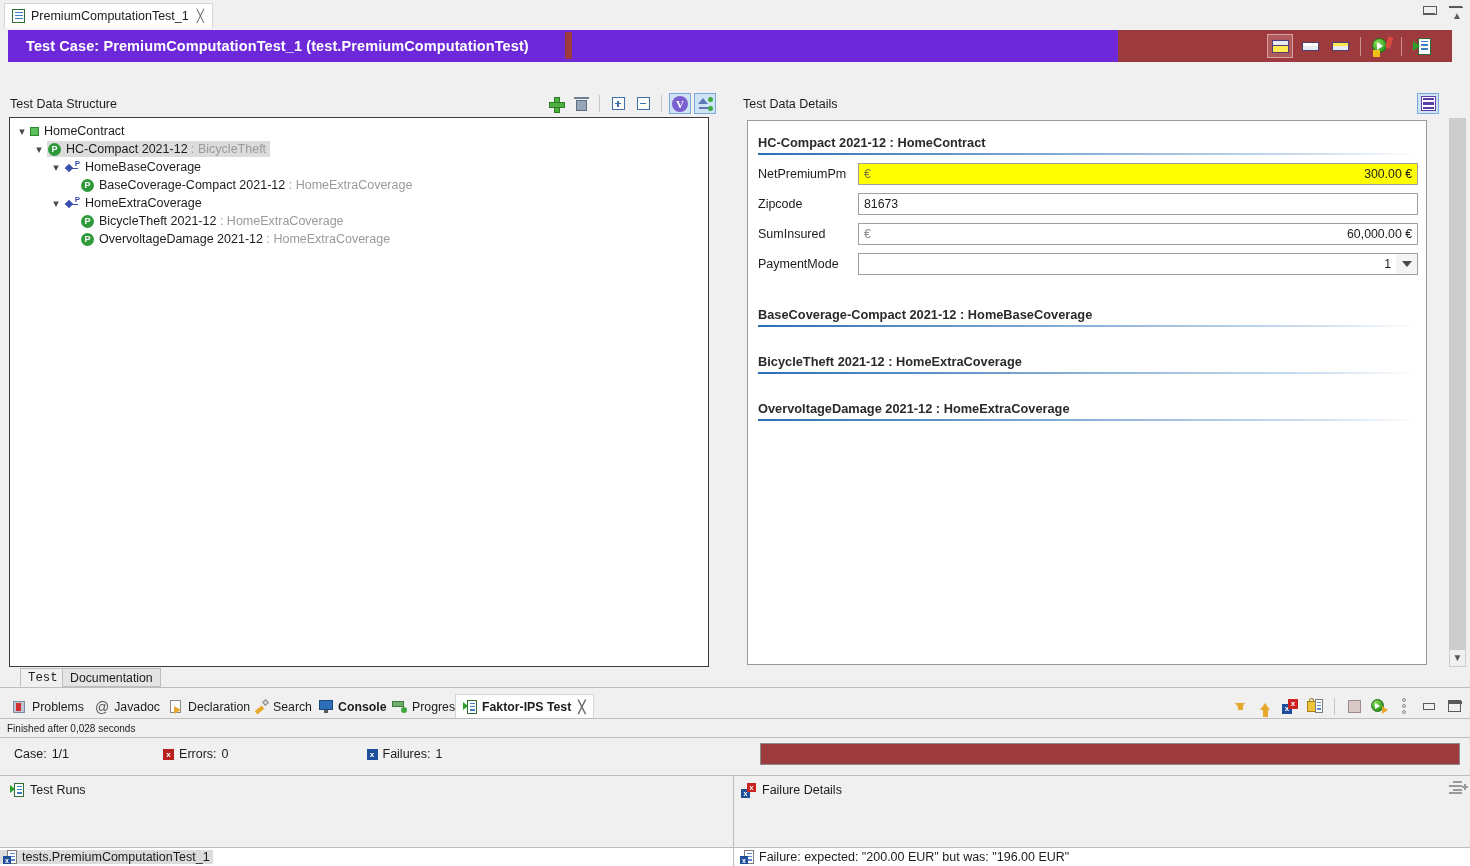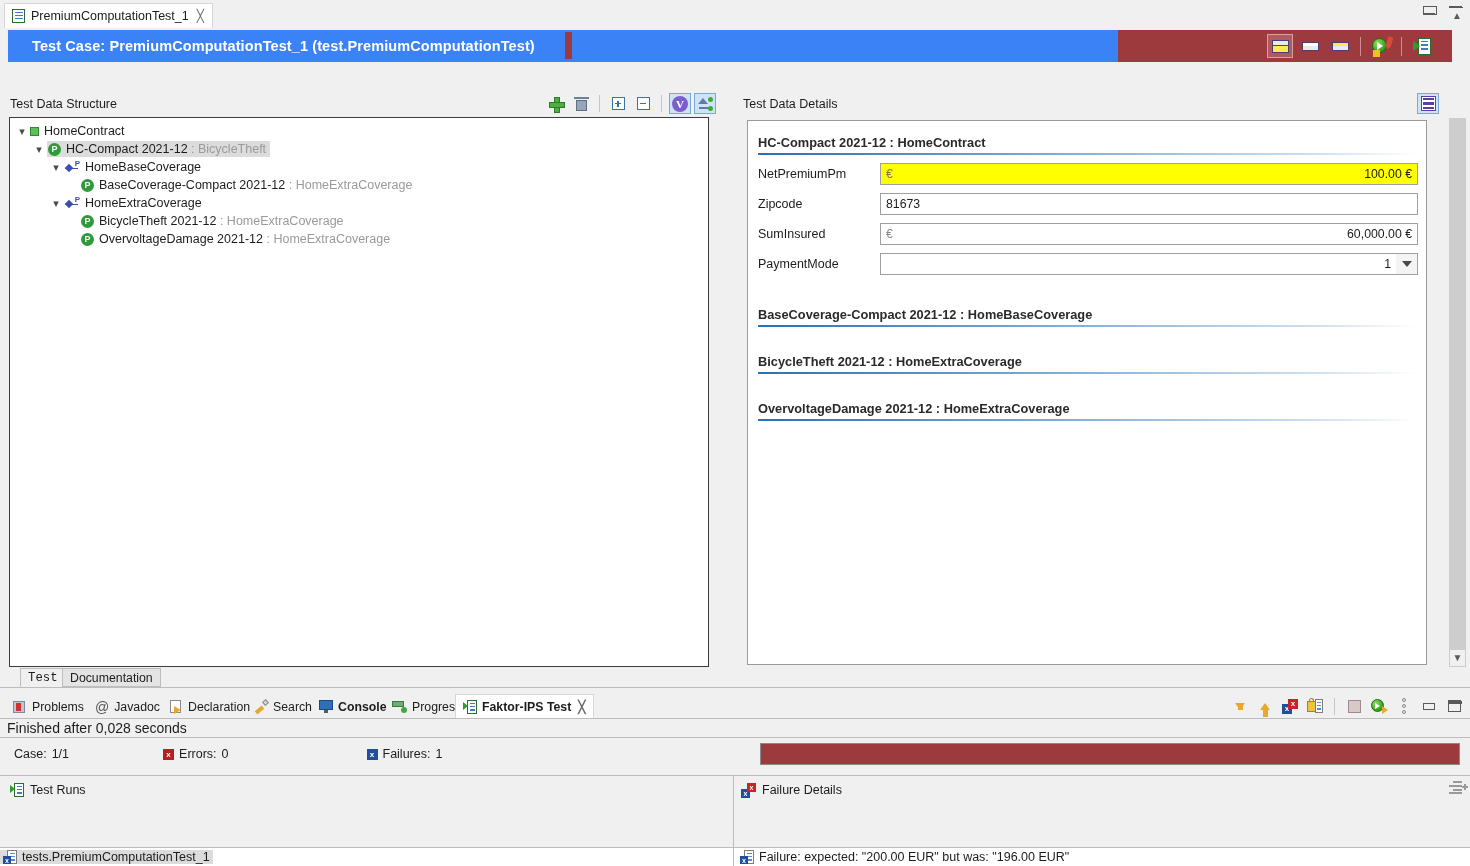--- a/index.html
+++ b/index.html
@@ -31,23 +31,23 @@
   .win-btns { position: absolute; right: 8px; top: 6px; display: flex; gap: 14px; }
   .win-min { width: 12px; height: 8px; border: 1.4px solid #5a5a5a; border-top: none; border-left: none; border-right: none;
              position: relative; }
   .win-min::after { content: ""; position: absolute; left: 0; top: 0; width: 12px; height: 7px; border: 1.4px solid #5a5a5a; }
   .win-max { width: 13px; height: 12px; border: 1.4px solid #5a5a5a; position: relative; }
   .win-max::after { content:""; position:absolute; left:0; top:0; width:13px; height:3px; background:#5a5a5a; }
 
   
   .form-title {
     position: absolute; left: 8px; top: 30px; width: 1110px; height: 32px;
-    background: #3b82f6;
+    background: #6d28d9;
     display: flex; align-items: center;
-    padding-left: 24px;
+    padding-left: 18px;
   }
   .form-title .txt { color: #ffffff; font-weight: bold; font-size: 14.5px; letter-spacing: .1px; }
   .form-title-accent {
     position: absolute; left: 565px; top: 32px; width: 7px; height: 27px; background: #9d3a3e;
   }
   .form-toolbar {
     position: absolute; left: 1118px; top: 30px; width: 334px; height: 32px;
     background: #9d3a3e; display: flex; align-items: center; justify-content: flex-end;
     padding-right: 18px; gap: 0px;
   }
@@ -141,21 +141,21 @@
 
   
   .details-panel {
     position: absolute; left: 747px; top: 120px; width: 680px; height: 545px;
     background: #ffffff; border: 1px solid #9a9a9a;
   }
   .sec-block { position: absolute; left: 10px; width: 660px; }
   .sec-block .sec-ttl { font-size: 12.8px; font-weight: bold; color: #2a2a2a; padding-bottom: 3px; }
   .sec-block .sec-rule { height: 2px; background: linear-gradient(to right, #2a6fb5, #cfe0f0 85%, #ffffff); }
 
-  .field-row { display: flex; align-items: center; height: 22px; margin-top: 8px; gap: 22px; }
+  .field-row { display: flex; align-items: center; height: 22px; margin-top: 8px; }
   .field-row .fl { width: 100px; font-size: 12.5px; color: #1c1c1c; }
   .fi {
     flex: 1; height: 22px; border: 1px solid #a0a0a0; background: #ffffff;
     display: flex; align-items: center; justify-content: space-between;
     padding: 0 5px; font-size: 12.3px;
   }
   .fi.yellow { background: #ffff00; }
   .fi .cur { color: #8a8a8a; }
   .fi.yellow .cur { color: #7a7a3a; }
   .fi .val { color: #1c1c1c; }
@@ -220,21 +220,21 @@
   .ico-runhist .arw{position:absolute;right:0;bottom:0;width:0;height:0;border-left:6px solid #e8a82b;
         border-top:4px solid transparent;border-bottom:4px solid transparent;}
   .ico-dots { display:flex;flex-direction:column;gap:2px; }
   .ico-dots i { width:4px;height:4px;border-radius:50%;border:1px solid #8a8a8a;background:#e8e8e8; }
   .ico-vmin { width:12px;height:7px;border:1.4px solid #5a5a5a; }
   .ico-vmax { width:13px;height:12px;border:1.4px solid #5a5a5a;position:relative; }
   .ico-vmax::after{content:"";position:absolute;left:0;top:0;width:13px;height:3px;background:#5a5a5a;}
 
   
   .status-line { position:absolute; left:0; top: 719px; width: 1470px; height: 18px; background:#f0f0f0;
-                 font-size: 14px; color:#1c1c1c; padding-left: 7px; display:flex; align-items:center; }
+                 font-size: 10px; color:#1c1c1c; padding-left: 7px; display:flex; align-items:center; }
   .counters { position:absolute; left: 0; top: 740px; width: 740px; height: 28px; display:flex; align-items:center; }
   .counter { display:flex; align-items:center; gap: 5px; font-size: 12.5px; }
   .badge-err { width:11px;height:11px;background:#b81f1f;color:#fff;font-size:8px;font-weight:bold;
                display:flex;align-items:center;justify-content:center; }
   .badge-fail { width:11px;height:11px;background:#1f4e9c;color:#fff;font-size:8px;font-weight:bold;
                 display:flex;align-items:center;justify-content:center; }
   .progbar { position: absolute; left: 760px; top: 743px; width: 700px; height: 22px;
              background: #9d3a3e; border: 1px solid #8a8a8a; }
 
   
@@ -453,21 +453,21 @@
 
   <div class="details-panel">
     <div id="details-host" style="position:relative;padding:14px 0 0 0;">
         <div class="sec-block" style="top: 14px;">
           <div class="sec-ttl">HC-Compact 2021-12 : HomeContract</div>
           <div class="sec-rule"></div>
           <div class="field-row">
             <span class="fl">NetPremiumPm</span>
             <div class="fi yellow">
               <span class="cur">€</span>
-              <span class="val">100.00 €</span>
+              <span class="val">300.00 €</span>
             </div>
           </div>
           <div class="field-row">
             <span class="fl">Zipcode</span>
             <div class="fi">
               <span class="val">81673</span>
               <span></span>
             </div>
           </div>
           <div class="field-row">

